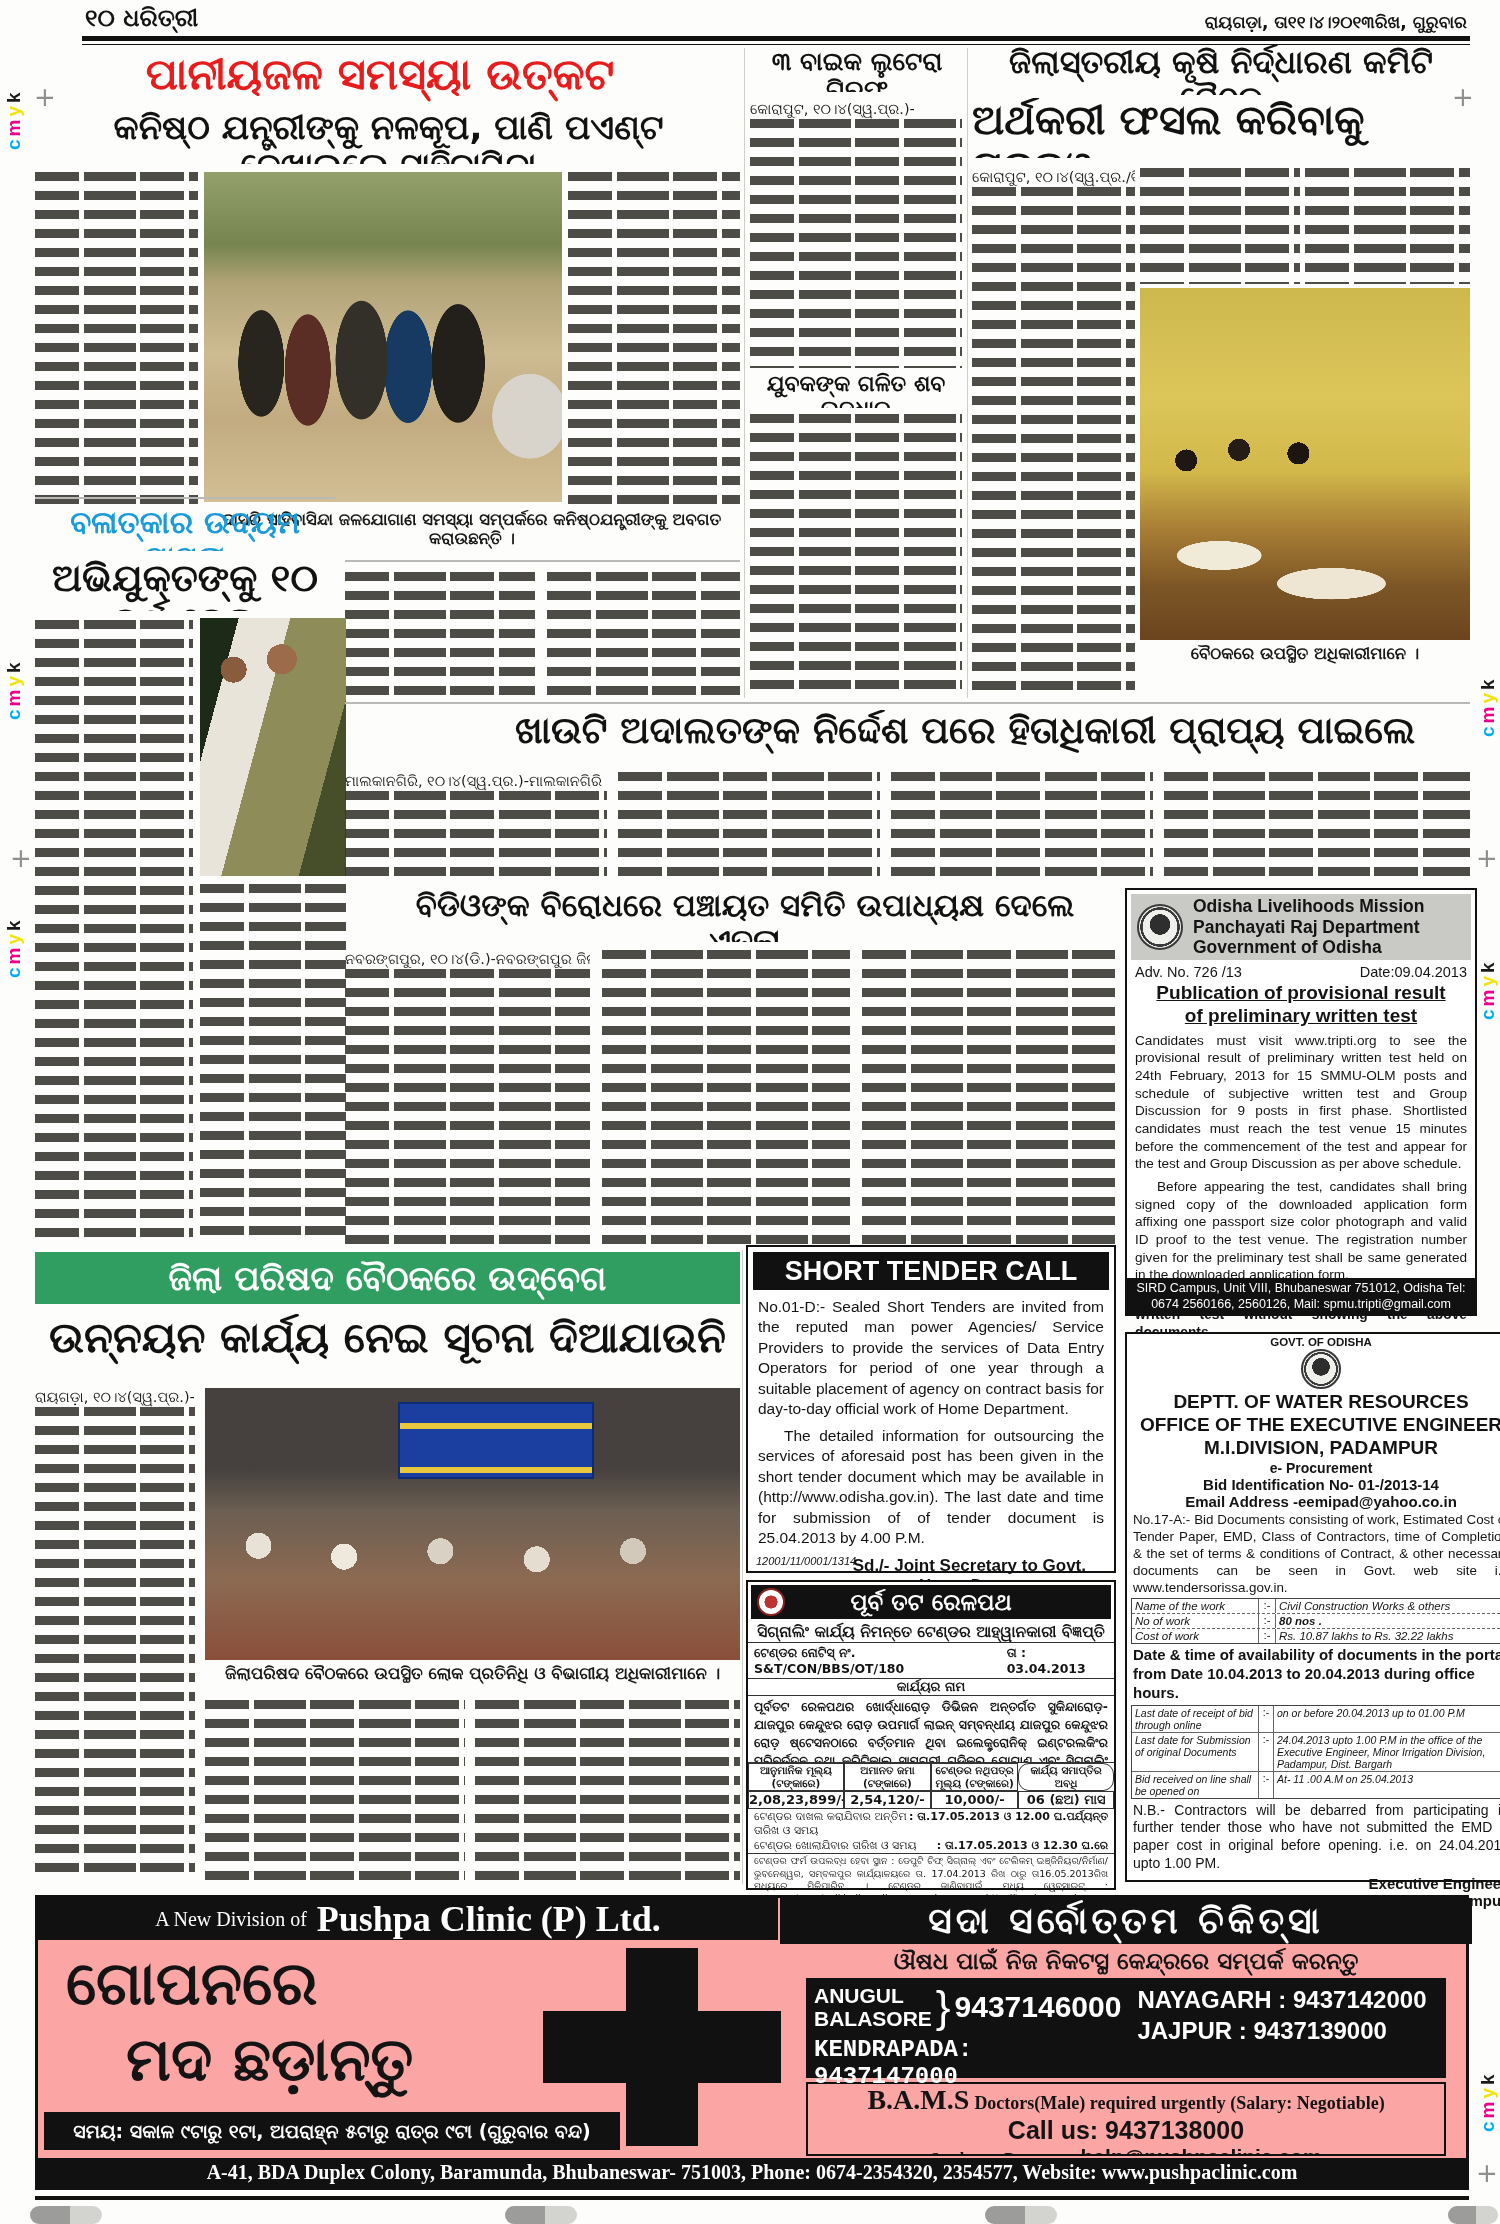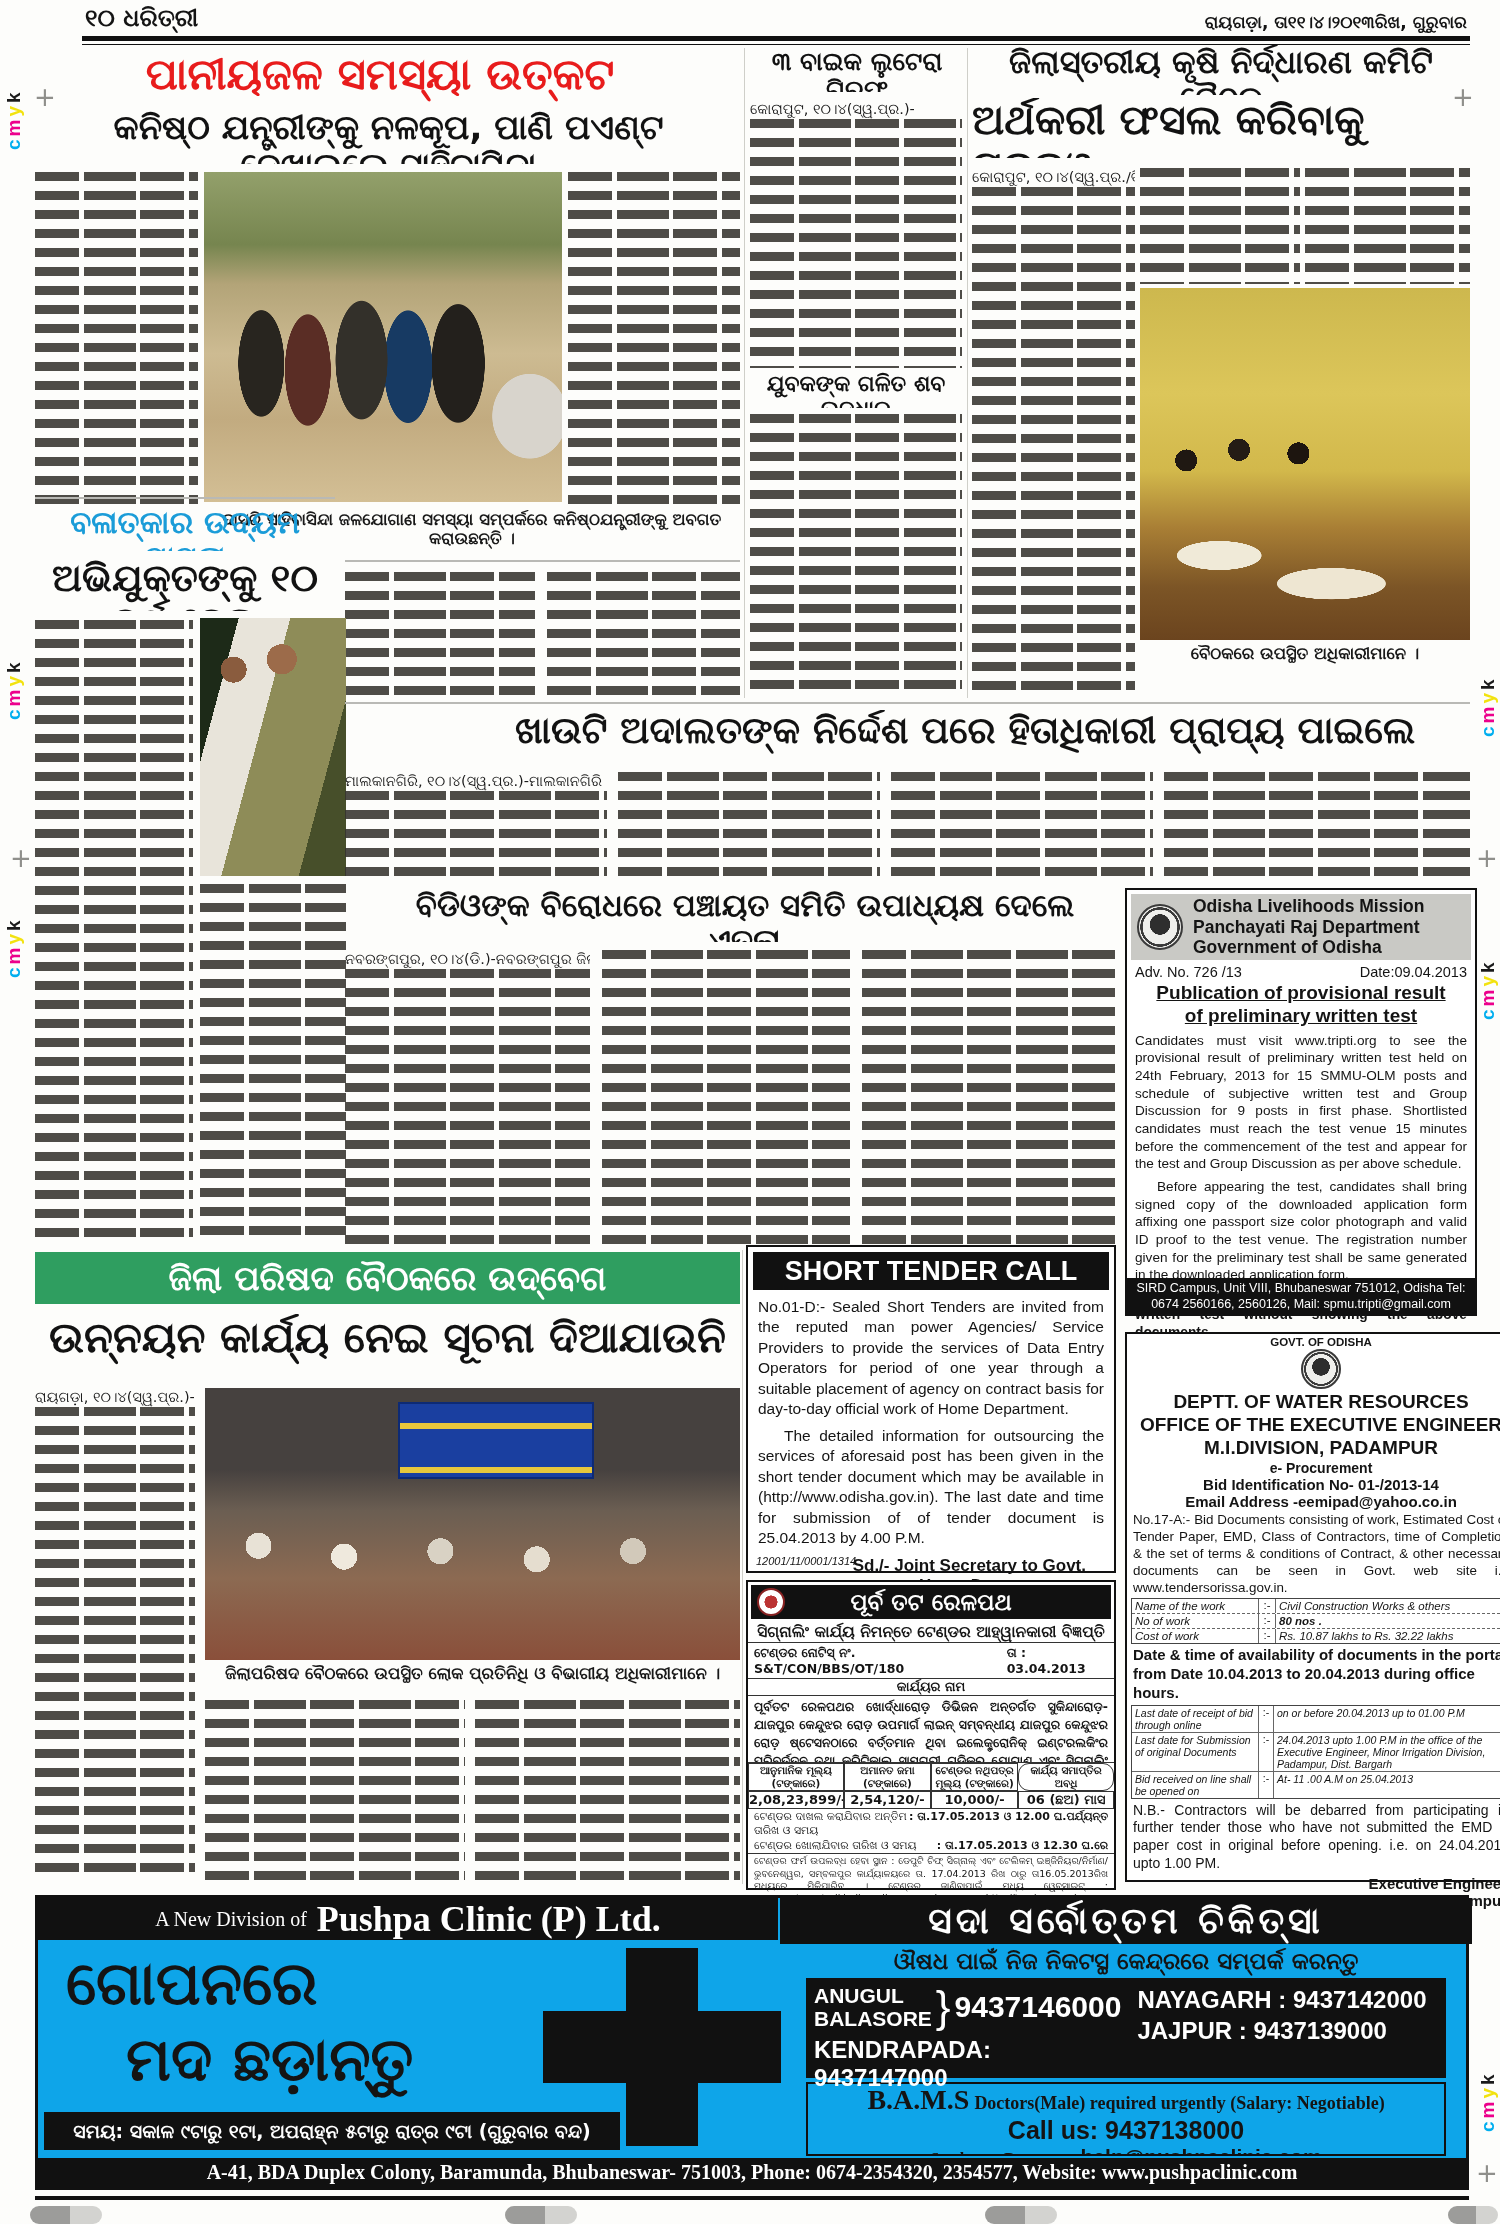--- a/index.html
+++ b/index.html
@@ -318,21 +318,21 @@
     <p style="font-size:14px;line-height:1.28;text-align:justify;padding:2px 6px;">N.B.- Contractors will be debarred from participating in further tender those who have not submitted the EMD &amp; paper cost in original before opening. i.e. on 24.04.2013 upto 1.00 PM.</p>
     <div style="display:flex;justify-content:space-between;align-items:flex-end;padding:0 8px;">
       <span style="font-size:12.5px;font-weight:bold;">32037/11/0002/1314</span>
       <span style="font-size:15px;font-weight:bold;text-align:right;">
         <span style="display:block;">Executive Engineer</span>
         <span style="display:block;">M.I.Division, Padampur</span>
       </span>
     </div>
   </div>
 
-  <div class="abs" style="left:35px;top:1895px;width:1434px;height:295px;border:3px solid #111;background:#0ea5e9;">
+  <div class="abs" style="left:35px;top:1895px;width:1434px;height:295px;border:3px solid #111;background:#fca5a5;">
 
     <div class="abs" style="left:0;top:0;width:740px;height:262px;">
       <div style="background:#111;color:#fff;height:42px;display:flex;align-items:center;justify-content:center;gap:10px;">
         <span class="serif" style="font-size:20px;">A New Division of</span>
         <span class="serif" style="font-size:36px;font-weight:bold;">Pushpa Clinic (P) Ltd.</span>
       </div>
       <div style="position:absolute;left:28px;top:52px;font-size:60px;font-weight:bold;line-height:1.1;">ଗୋପନରେ</div>
       <div style="position:absolute;left:88px;top:128px;font-size:60px;font-weight:bold;line-height:1.1;">ମଦ ଛଡ଼ାନ୍ତୁ</div>
 
       <div>
@@ -348,21 +348,21 @@
       <div style="margin:0 26px;background:#111;color:#fff;height:100px;display:flex;font-family:'Liberation Sans',sans-serif;font-weight:bold;">
         <div style="flex:1;padding:4px 8px;">
           <div style="display:flex;align-items:center;gap:4px;">
             <div style="font-size:21px;line-height:1.1;">
               <div>ANUGUL</div>
               <div>BALASORE</div>
             </div>
             <div style="font-size:44px;font-weight:normal;">}</div>
             <div style="font-size:30px;">9437146000</div>
           </div>
-          <div style="font-size:24px;margin-top:4px;">KENDRAPADA: 9437147000</div>
+          <div style="font-size:24px;margin-top:4px;font-family:Liberation Mono, monospace;">KENDRAPADA: 9437147000</div>
         </div>
         <div style="flex:1;padding:6px 8px;font-size:24px;line-height:1.3;">
           <div>NAYAGARH : 9437142000</div>
           <div>JAJPUR : 9437139000</div>
         </div>
       </div>
       <div style="margin:4px 26px 0 26px;border:2px solid #111;height:70px;text-align:center;overflow:hidden;">
         <div>
           <span class="serif" style="font-size:28px;font-weight:bold;">B.A.M.S</span>
           <span class="serif" style="font-size:18px;font-weight:bold;">Doctors(Male) required urgently (Salary: Negotiable)</span>

